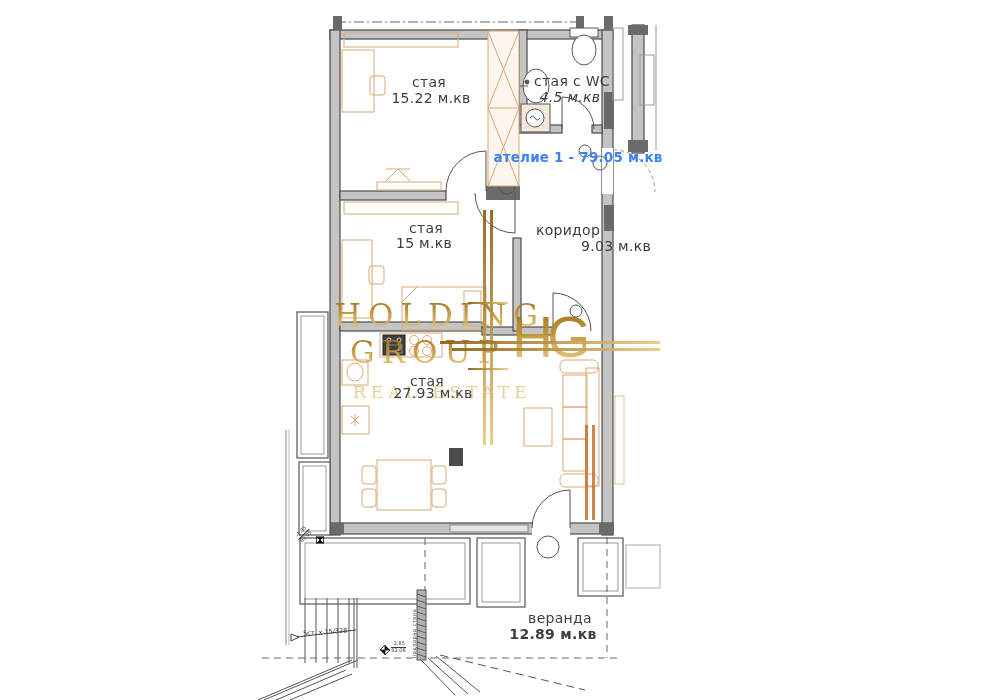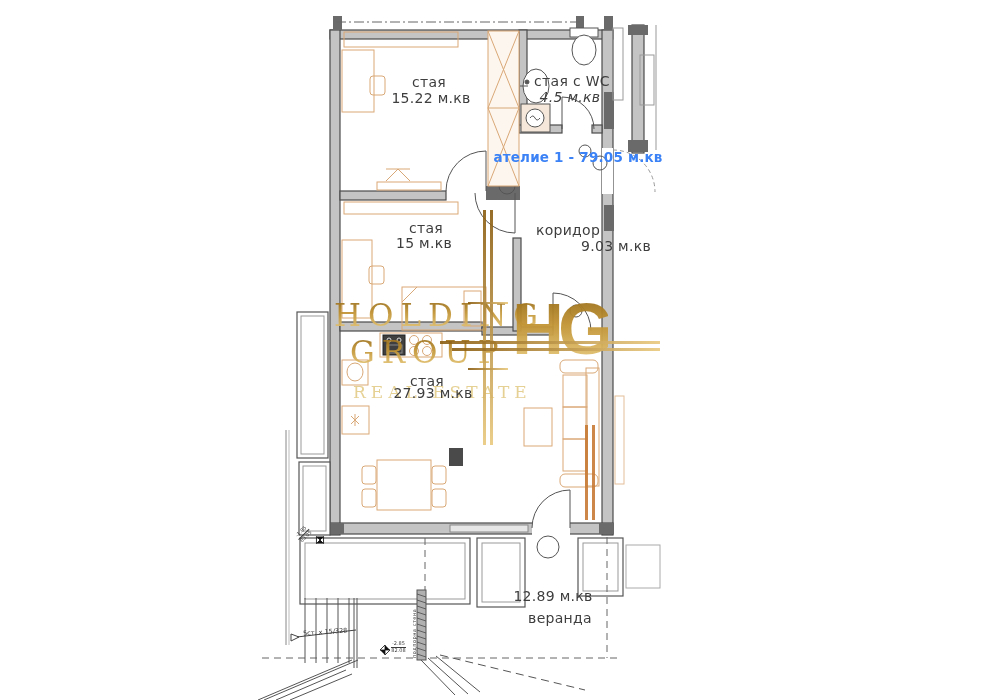--- a/index.html
+++ b/index.html
@@ -16,22 +16,22 @@
   .rot90{transform:rotate(-90deg);transform-origin:left top;}
   .stairs-lbl{position:absolute;color:#3a3a3a;font-size:6.5px;white-space:nowrap;
        transform:rotate(-4deg);}
   
   .gold-text{background:linear-gradient(180deg,#8e6414 0%,#c29434 45%,#eed389 100%);
        -webkit-background-clip:text;background-clip:text;color:transparent;
        position:absolute;white-space:nowrap;}
   .wm-big{font-family:"DejaVu Serif",serif;font-size:31px;letter-spacing:7px;opacity:.93;}
   .wm-re{font-family:"DejaVu Serif",serif;font-size:17px;letter-spacing:5px;
        color:#e5cf8f;opacity:.95;position:absolute;white-space:nowrap;}
-  .wm-hg{font-family:"Liberation Sans",sans-serif;font-weight:bold;font-size:72px;
-       letter-spacing:-6px;opacity:.95;}
+  .wm-hg{font-family:"Liberation Sans",sans-serif;font-weight:normal;font-size:57px;
+       letter-spacing:-6px;opacity:.95;margin-top:16px;}
   .wm-line{position:absolute;opacity:.9;}
   .wm-v{width:2.5px;background:linear-gradient(180deg,#8a5c10,#e9c97e);}
   .wm-h{height:2.5px;background:linear-gradient(90deg,#8a5c10,#e9c97e);}
   .wm-o{background:#c87a35;}
 </style>
 </head>
 <body>
 
 <div id="stage">
 
@@ -274,21 +274,21 @@
   <div class="lbl" style="left:431px;top:98px;">15.22 м.кв</div>
   <div class="lbl" style="left:572px;top:81px;">стая с WC</div>
   <div class="lbl" style="left:570px;top:97px;font-style:italic;">4.5 м.кв</div>
   <div class="lbl" style="left:568px;top:230px;text-align:center;">коридор</div>
   <div class="lbl" style="left:568px;top:246px;margin-left:48px;">9.03 м.кв</div>
   <div class="lbl" style="left:426px;top:228px;">стая</div>
   <div class="lbl" style="left:424px;top:243px;">15 м.кв</div>
   <div class="lbl" style="left:427px;top:381px;">стая</div>
   <div class="lbl" style="left:433px;top:393px;">27.93 м.кв</div>
   <div class="lbl" style="left:560px;top:618px;">веранда</div>
-  <div class="lbl" style="left:553px;top:596px;">12.89 м.кв</div>
+  <div class="lbl" style="left:553px;top:634px;font-weight:bold;">12.89 м.кв</div>
 
   <div class="atelier" style="left:578px;top:157px;">ателие 1 - 79.05 м.кв</div>
 
   <div class="stairs-lbl" style="left:303px;top:628px;">5ст. х 15/328</div>
 
   <div class="tiny rot45" style="left:296px;top:528px;text-align:center;">
     <span class="u">-1.85</span><br>
     <span>83.05</span>
   </div>
   <div class="tiny" style="left:391px;top:641px;text-align:center;">

